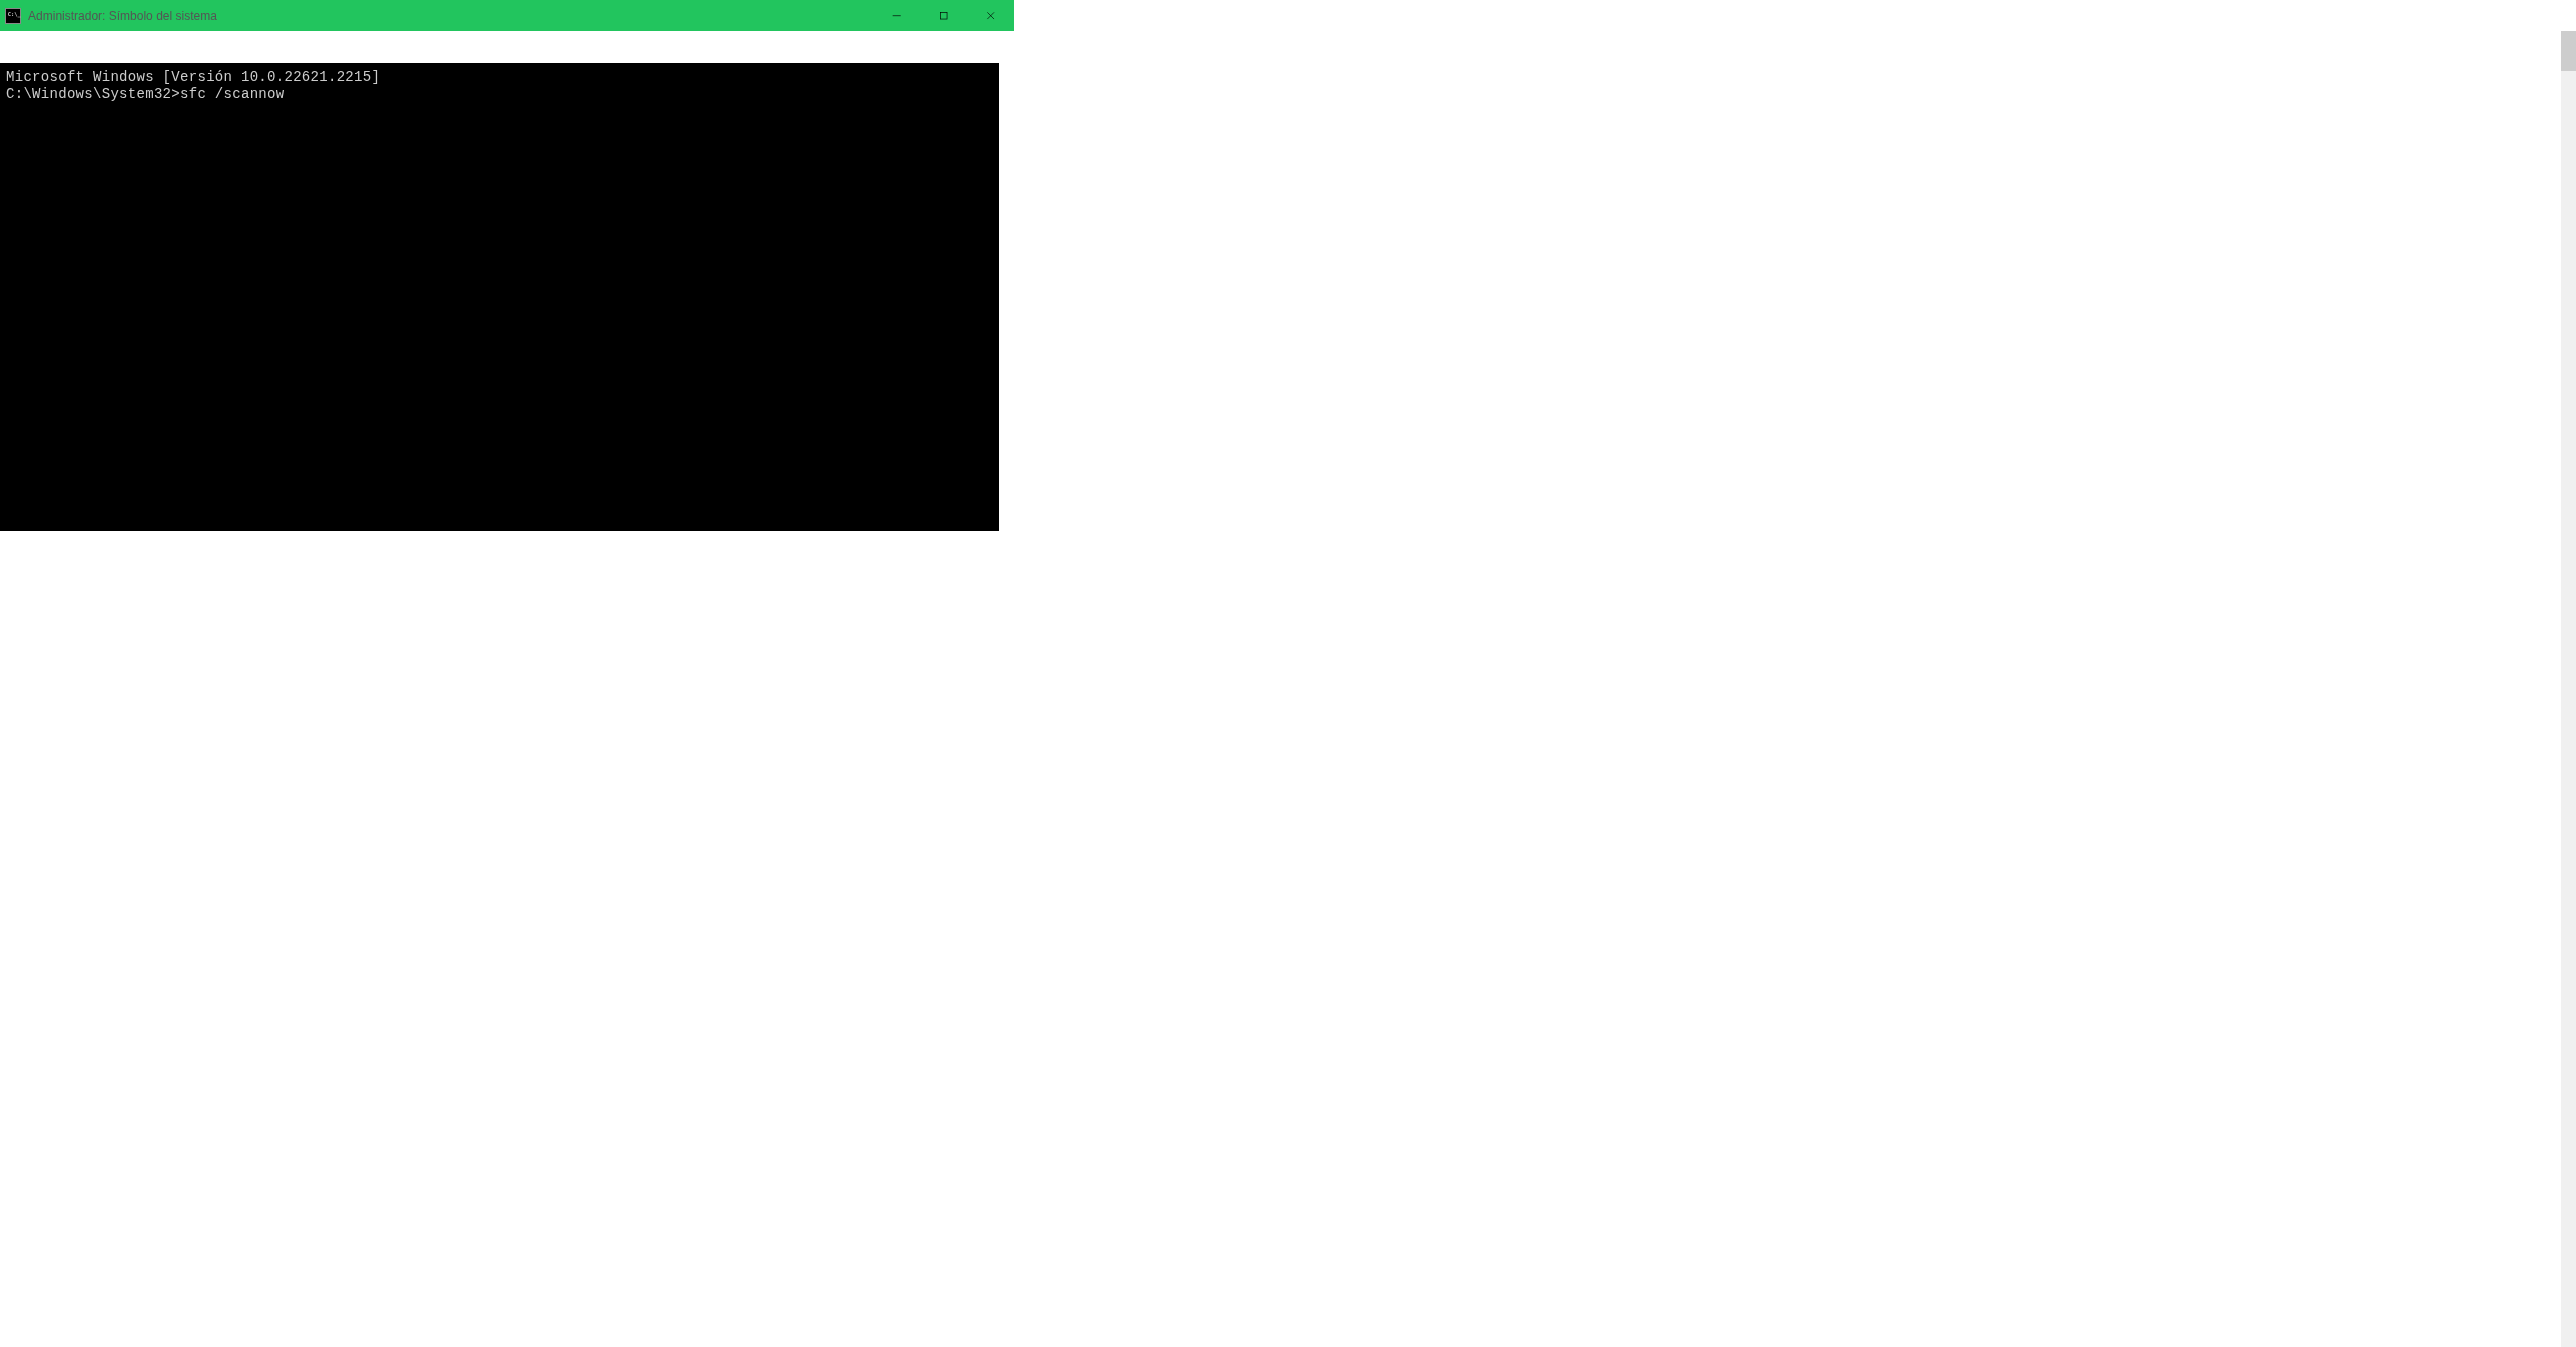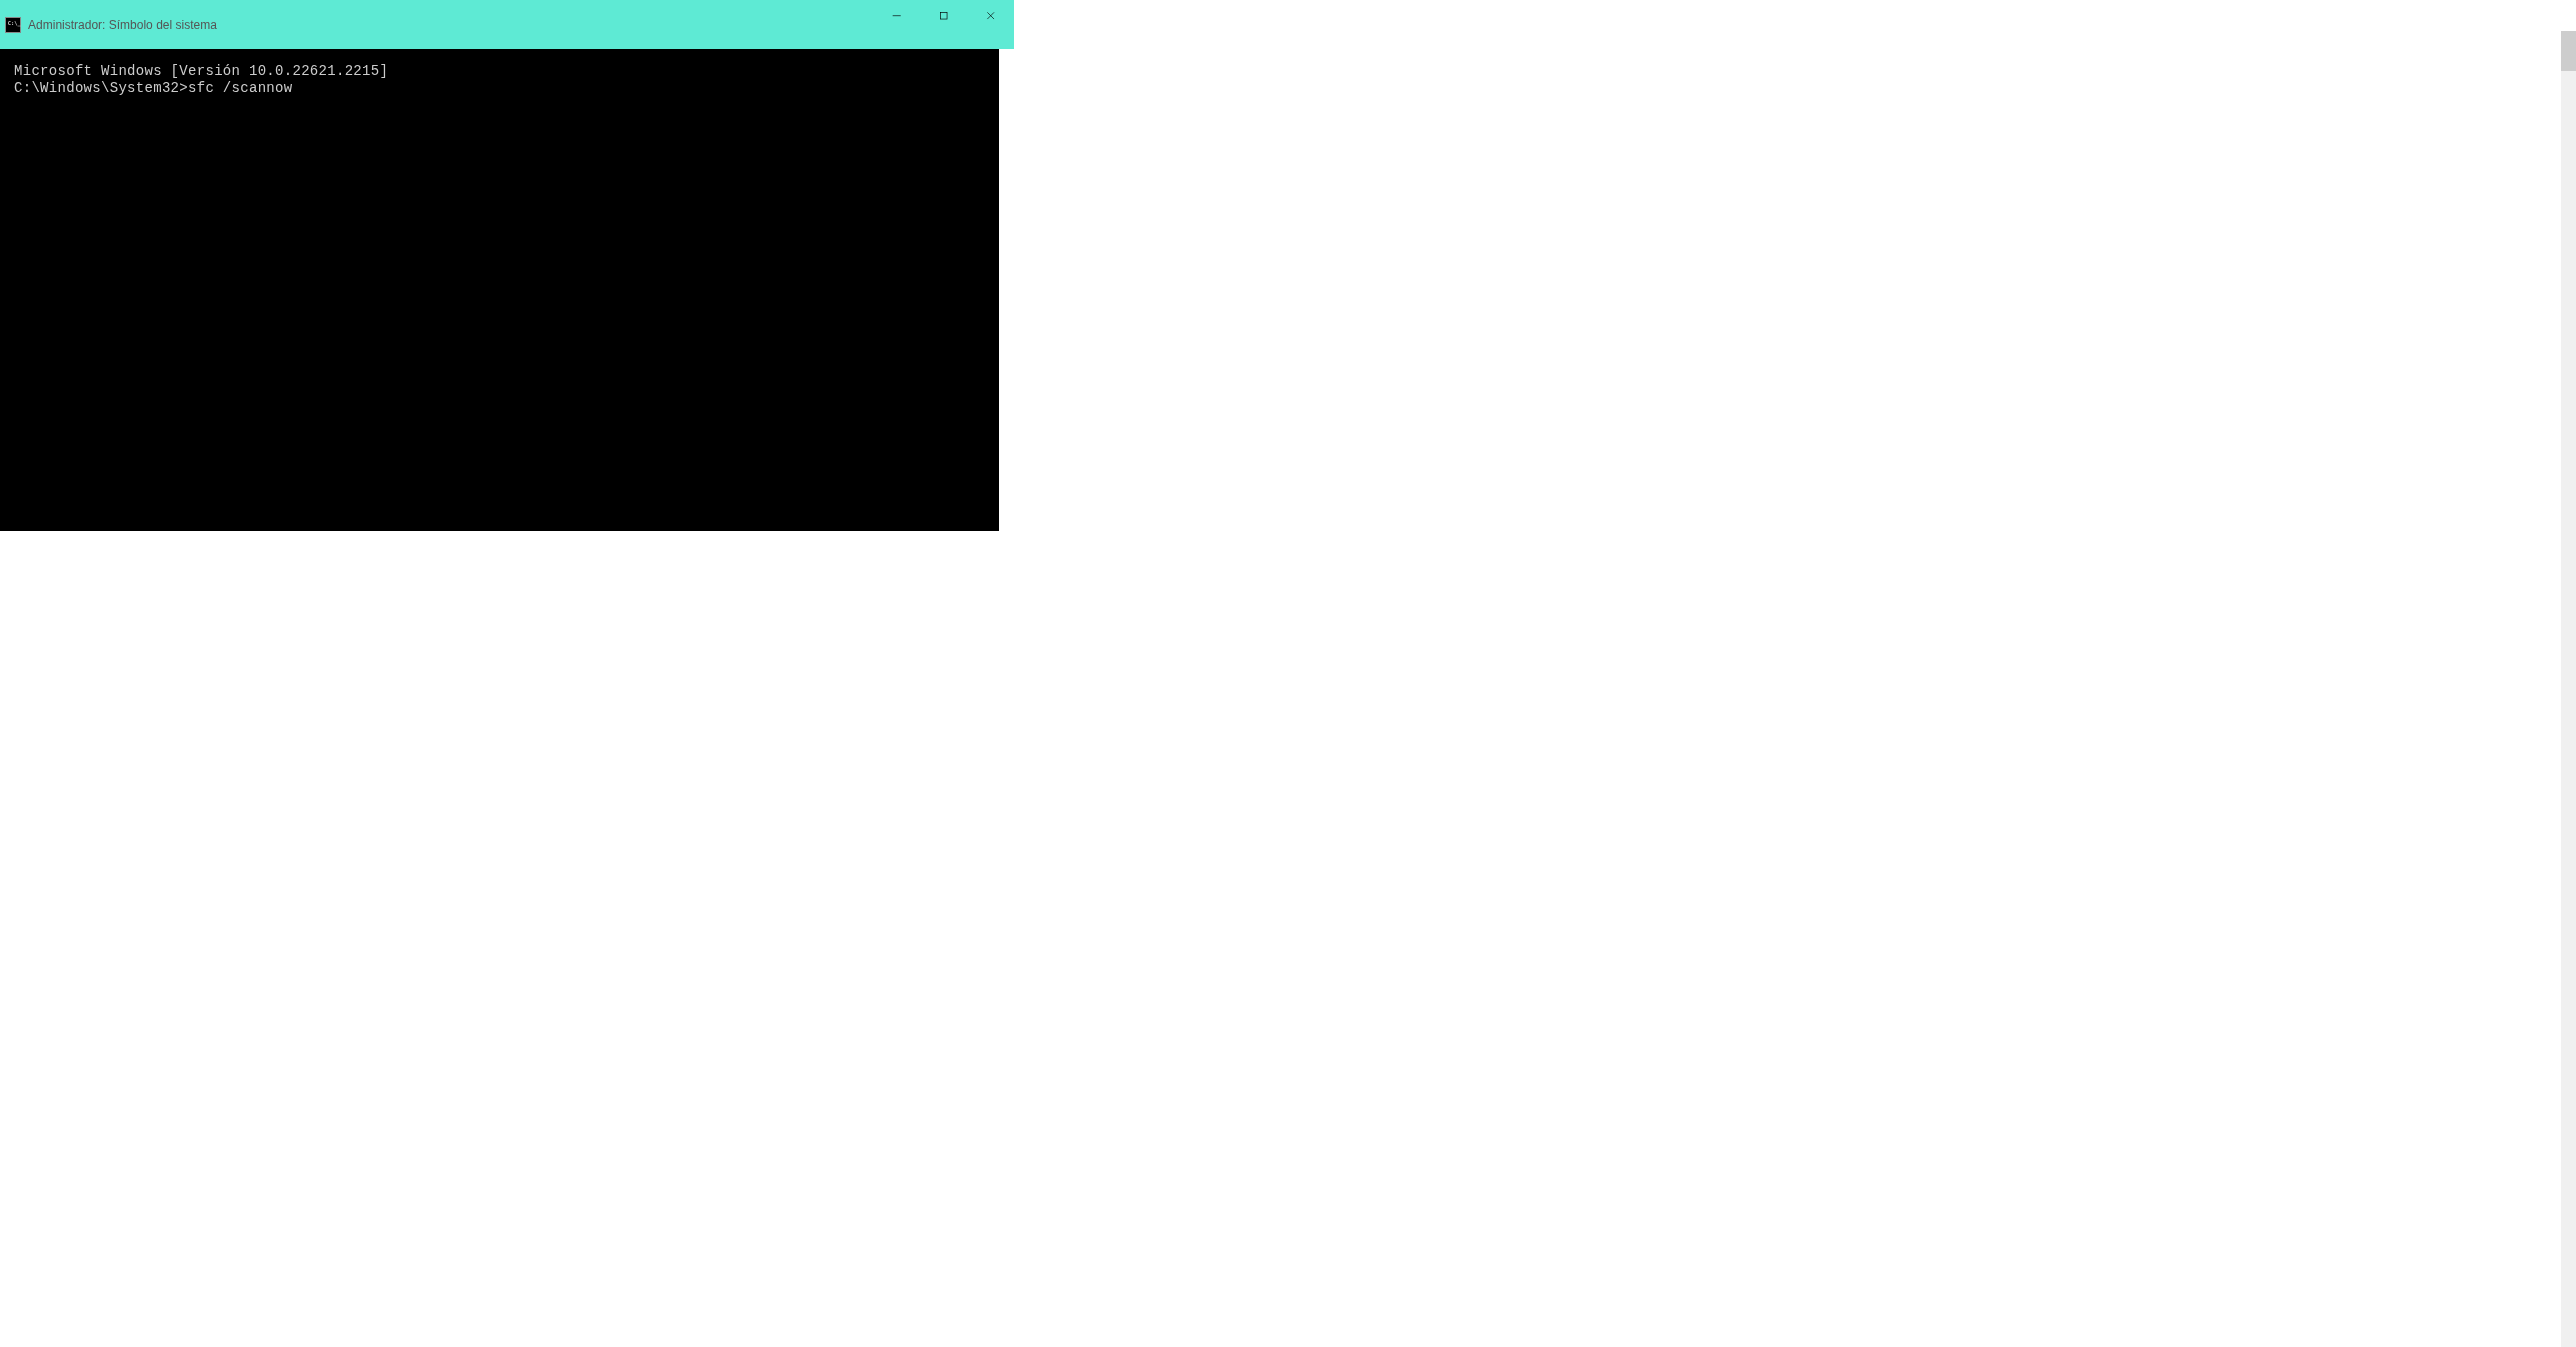--- a/index.html
+++ b/index.html
@@ -18,22 +18,22 @@
     
     .window {
       width: 100%;
       height: 100%;
       display: flex;
       flex-direction: column;
       background: #ffffff;
     }
     
     .title-bar {
-      height: 49px;
-      background: #5eead4;
+      height: 31px;
+      background: #22c55e;
       display: flex;
       align-items: center;
       padding-left: 5.4px;
       position: relative;
     }
     
     .app-icon {
       width: 16px;
       height: 16px;
       background: #000000;
@@ -89,26 +89,27 @@
       height: 9.4px;
     }
     
     .terminal {
       flex: 1;
       background: #000000;
       color: #cccccc;
       font-family: "Consolas", "Courier New", monospace;
       font-size: 14px;
       line-height: 17px;
-      padding: 14px;
+      padding: 6px;
       position: relative;
       overflow: hidden;
       letter-spacing: 0.3px;
       white-space: pre;
       margin-right: 14.8px;
+      margin-top: 32px;
     }
     
     .terminal-line {
       display: block;
     }
     
     .scrollbar-area {
       position: absolute;
       right: 0;
       top: 31px;

